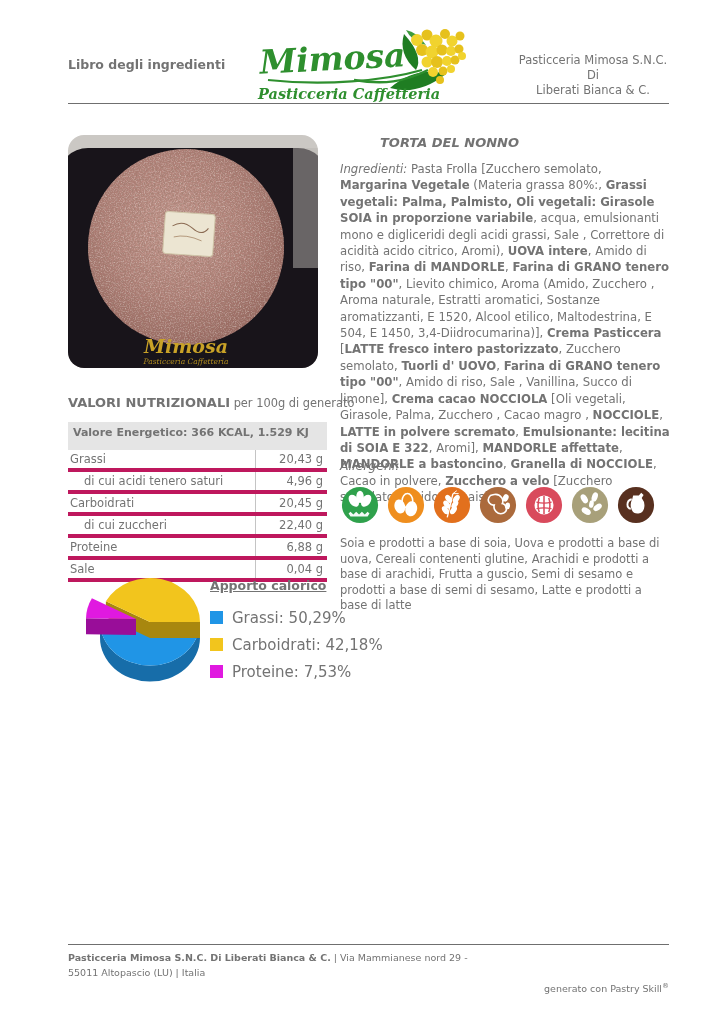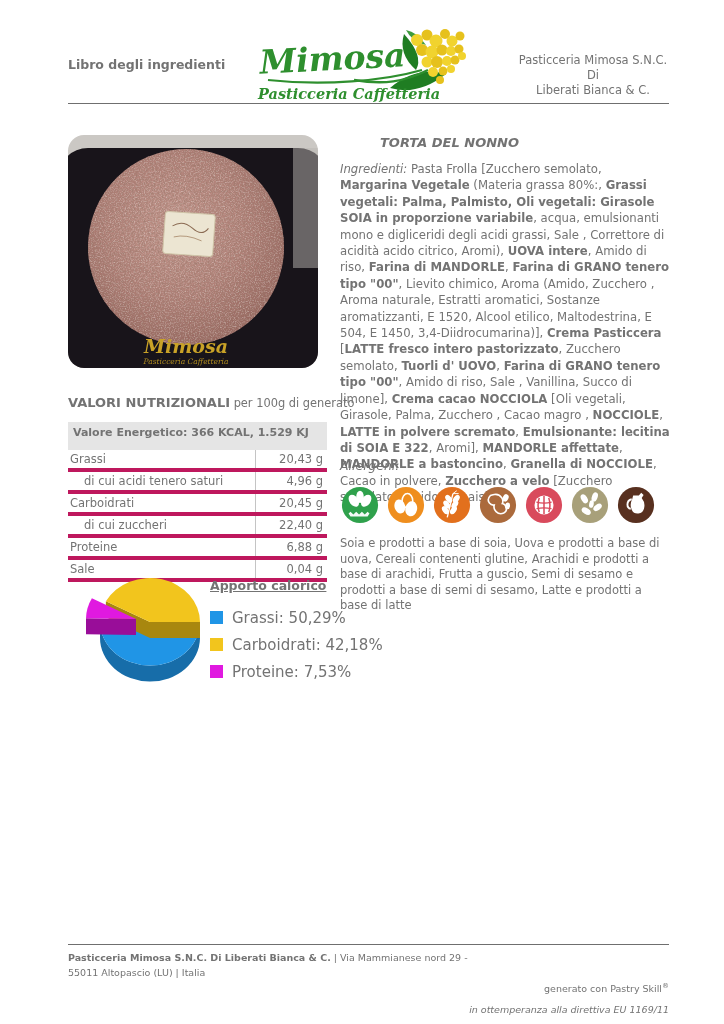--- a/index.html
+++ b/index.html
@@ -280,16 +280,15 @@
   </div>
 
   <p class="abs" id="allergens-text">Soia e prodotti a base di soia, Uova e prodotti a base di uova, Cereali contenenti glutine, Arachidi e prodotti a base di arachidi, Frutta a guscio, Semi di sesamo e prodotti a base di semi di sesamo, Latte e prodotti a base di latte</p>
 
   <div class="rule" id="footer-rule"></div>
   <div class="abs" id="footer-left">
     <div><b>Pasticceria Mimosa S.N.C. Di Liberati Bianca &amp; C.</b><span> | Via Mammianese nord 29 - 55011 Altopascio (LU) | Italia</span></div>
   </div>
   <div class="abs" id="footer-right">
     <div><span>generato con Pastry Skill</span><sup>®</sup></div>
-    <div id="footer-directive">in ottemperanza alla direttiva EU 1169/11</div>
   </div>
 
 </div>
 
 </body></html>

